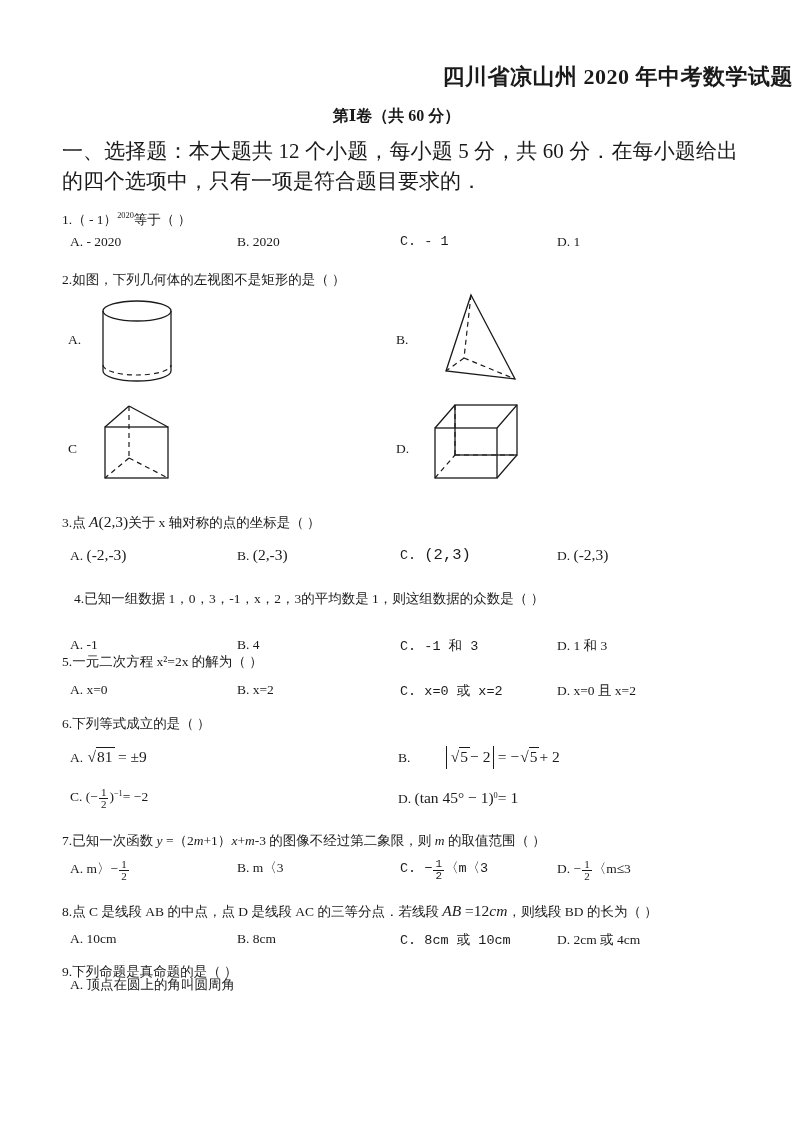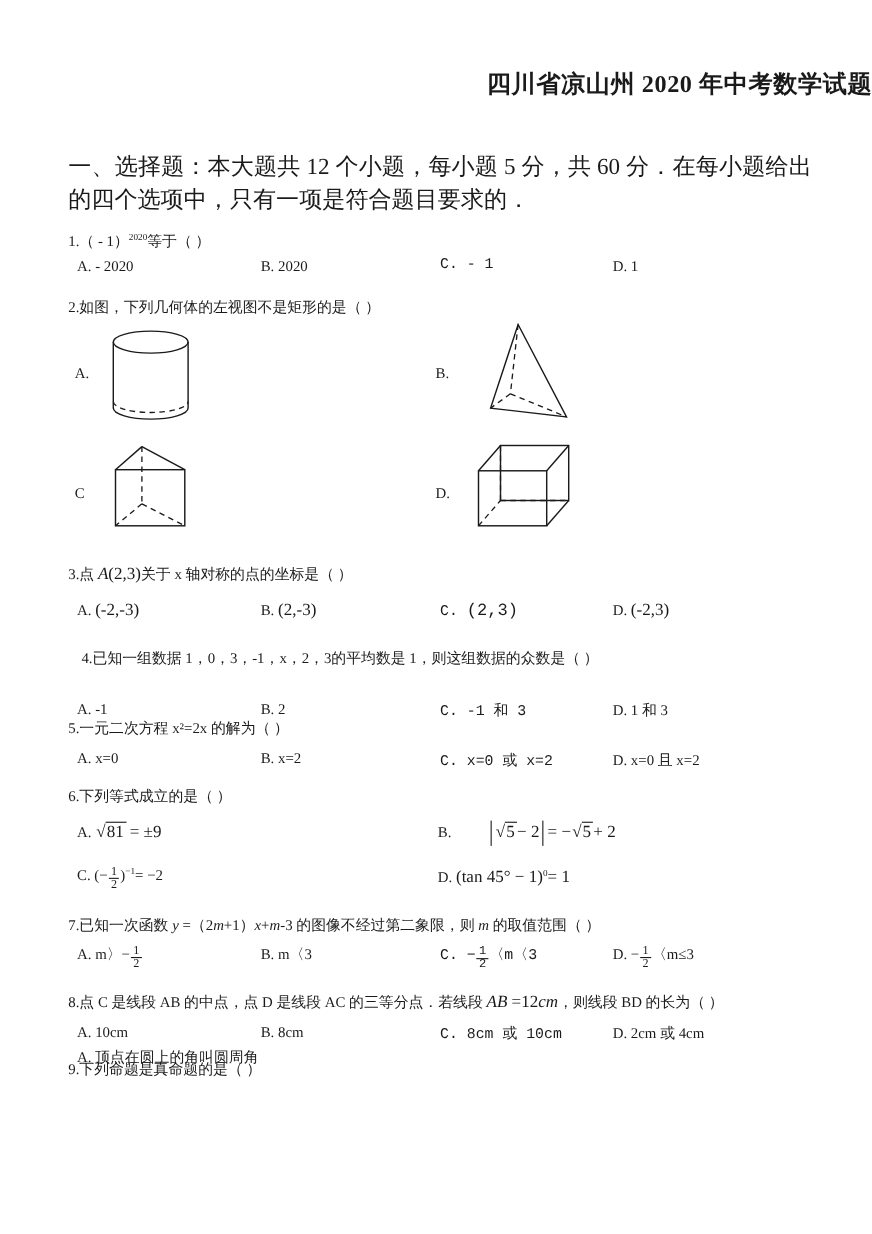--- a/index.html
+++ b/index.html
@@ -36,20 +36,21 @@
   .solid{fill:none;stroke:#1a1a1a;stroke-width:1.3;}
   .dash{fill:none;stroke:#1a1a1a;stroke-width:1.2;stroke-dasharray:5,4;}
   .lbl{position:absolute;font-size:13.5px;}
 </style>
 </head>
 <body>
 
 <div class="page">
 
   <div class="title">四川省凉山州 2020 年中考数学试题</div>
+  <div class="subtitle">第Ⅰ卷（共 60 分）</div>
   <div class="instr">一、选择题：本大题共 12 个小题，每小题 5 分，共 60 分．在每小题给出的四个选项中，只有一项是符合题目要求的．</div>
 
   <div class="qline" style="left:62px;top:206px;">
     <span>1.（ - 1）</span><sup>2020</sup><span>等于（      ）</span>
   </div>
   <div class="opts" style="top:234px;">
     <span class="opt oA">A.  - 2020</span>
     <span class="opt oB">B. 2020</span>
     <span class="opt oC">C.  - 1</span>
     <span class="opt oD">D. 1</span>
@@ -102,21 +103,21 @@
   <div class="opts" style="top:546px;">
     <span class="opt oA"><span>A.</span> <span class="big">(-2,-3)</span></span>
     <span class="opt oB"><span>B.</span> <span class="big">(2,-3)</span></span>
     <span class="opt oC"><span>C.</span> <span class="big">(2,3)</span></span>
     <span class="opt oD"><span>D.</span> <span class="big">(-2,3)</span></span>
   </div>
 
   <div class="qline" style="left:74px;top:589px;">4.已知一组数据 1，0，3，-1，x，2，3的平均数是 1，则这组数据的众数是（ ）</div>
   <div class="opts" style="top:621px;margin-top:16px;">
     <span class="opt oA">A. -1</span>
-    <span class="opt oB">B. 2</span>
+    <span class="opt oB">B. 4</span>
     <span class="opt oC">C. -1 和 3</span>
     <span class="opt oD">D. 1 和 3</span>
   </div>
 
   <div class="qline" style="left:62px;top:652px;">5.一元二次方程 x²=2x 的解为（      ）</div>
   <div class="opts" style="top:682px;">
     <span class="opt oA">A. x=0</span>
     <span class="opt oB">B. x=2</span>
     <span class="opt oC">C. x=0 或 x=2</span>
     <span class="opt oD">D. x=0 且 x=2</span>
@@ -160,17 +161,17 @@
     <span>8.点 C 是线段 AB 的中点，点 D 是线段 AC 的三等分点．若线段 </span><span class="it big">AB</span><span class="big"> =12</span><span class="it big">cm</span><span>，则线段 BD 的长为（ ）</span>
   </div>
   <div class="opts" style="top:931px;">
     <span class="opt oA">A.  10cm</span>
     <span class="opt oB">B.  8cm</span>
     <span class="opt oC">C.  8cm 或 10cm</span>
     <span class="opt oD">D.  2cm 或 4cm</span>
   </div>
 
   <div class="qline" style="left:62px;top:962px;">9.下列命题是真命题的是（ ）</div>
-  <div class="opts" style="top:952px;">
+  <div class="opts" style="top:976px;">
     <span class="opt oA">A. 顶点在圆上的角叫圆周角</span>
   </div>
 
 </div>
 
 </body></html>

